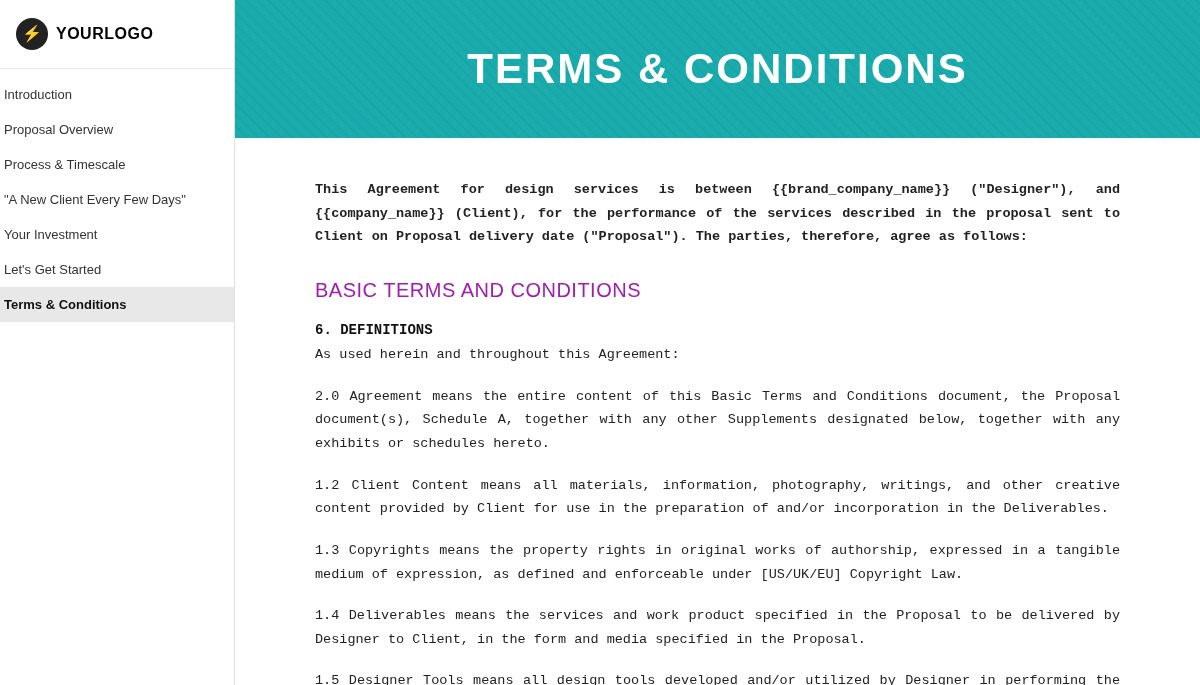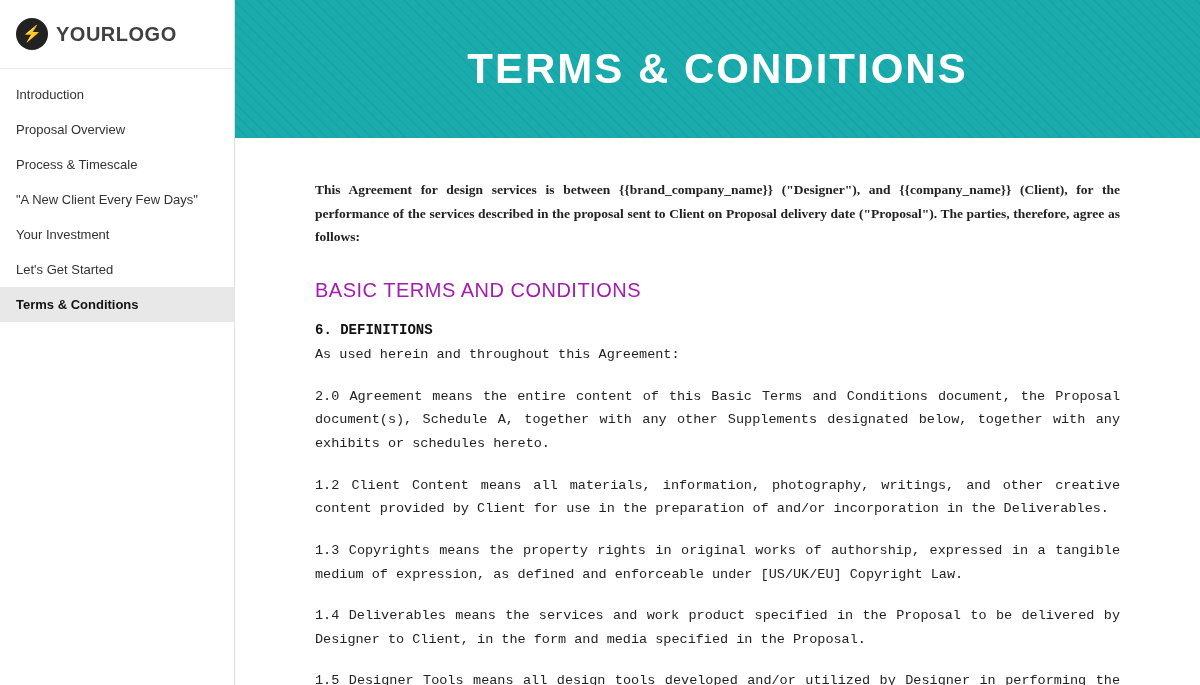--- a/index.html
+++ b/index.html
@@ -43,43 +43,43 @@
     }
 
     #logo-icon span {
       color: #fff;
       font-size: 16px;
       font-weight: 900;
       line-height: 1;
     }
 
     #logo-text {
-      font-size: 20px;
+      font-size: 16px;
       font-weight: 700;
-      color: #404040;
+      color: #000000;
       letter-spacing: 0.5px;
     }
 
     #logo-text strong {
       font-weight: 900;
     }
 
     #nav-list {
       list-style: none;
       padding: 8px 0;
       flex: 1;
     }
 
     #nav-list li {
       padding: 0;
     }
 
     .nav-item {
       display: block;
-      padding: 10px 16px;
+      padding: 10px 4px;
       font-size: 13px;
       color: #333;
       cursor: pointer;
       text-decoration: none;
       font-weight: 400;
     }
 
     .nav-item.active {
       background: #e8e8e8;
       font-weight: 600;
@@ -124,21 +124,21 @@
       padding: 40px 80px 40px 80px;
       flex: 1;
     }
 
     .intro-paragraph {
       font-size: 13.5px;
       line-height: 1.75;
       color: #222;
       text-align: justify;
       margin-bottom: 30px;
-      font-family: Liberation Serif, serif;
+      font-family: Liberation Mono, monospace;
     }
 
     .intro-paragraph strong {
       font-weight: 700;
     }
 
     .section-heading {
       font-size: 20px;
       font-weight: 400;
       color: #a21caf;

